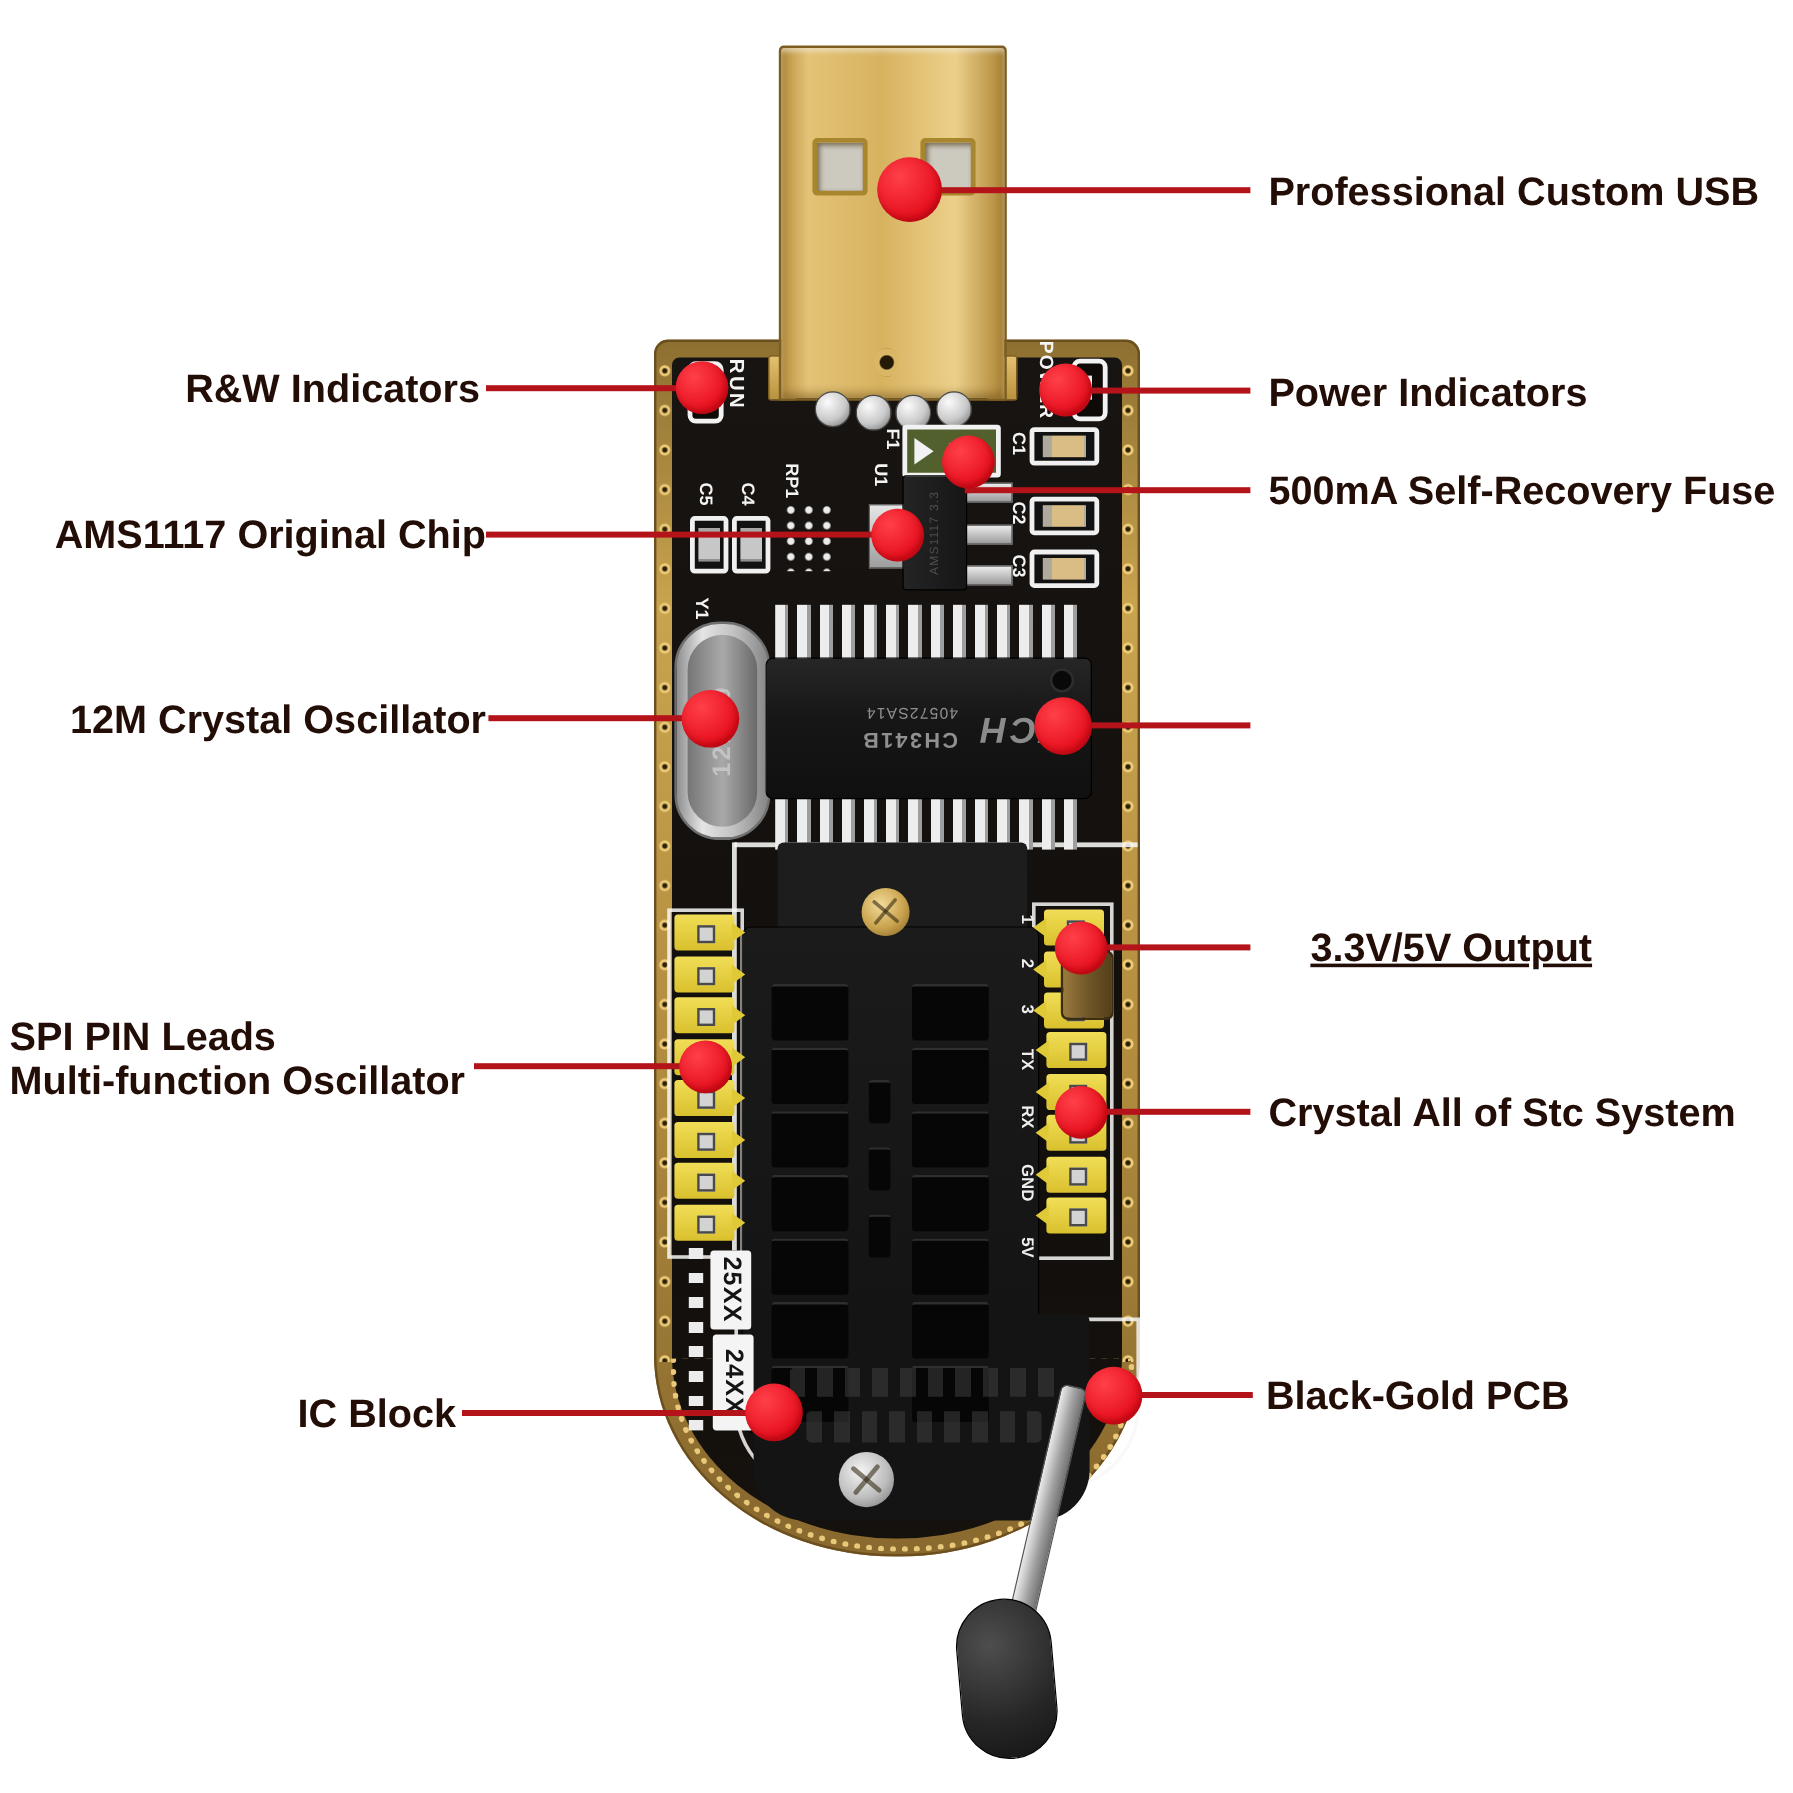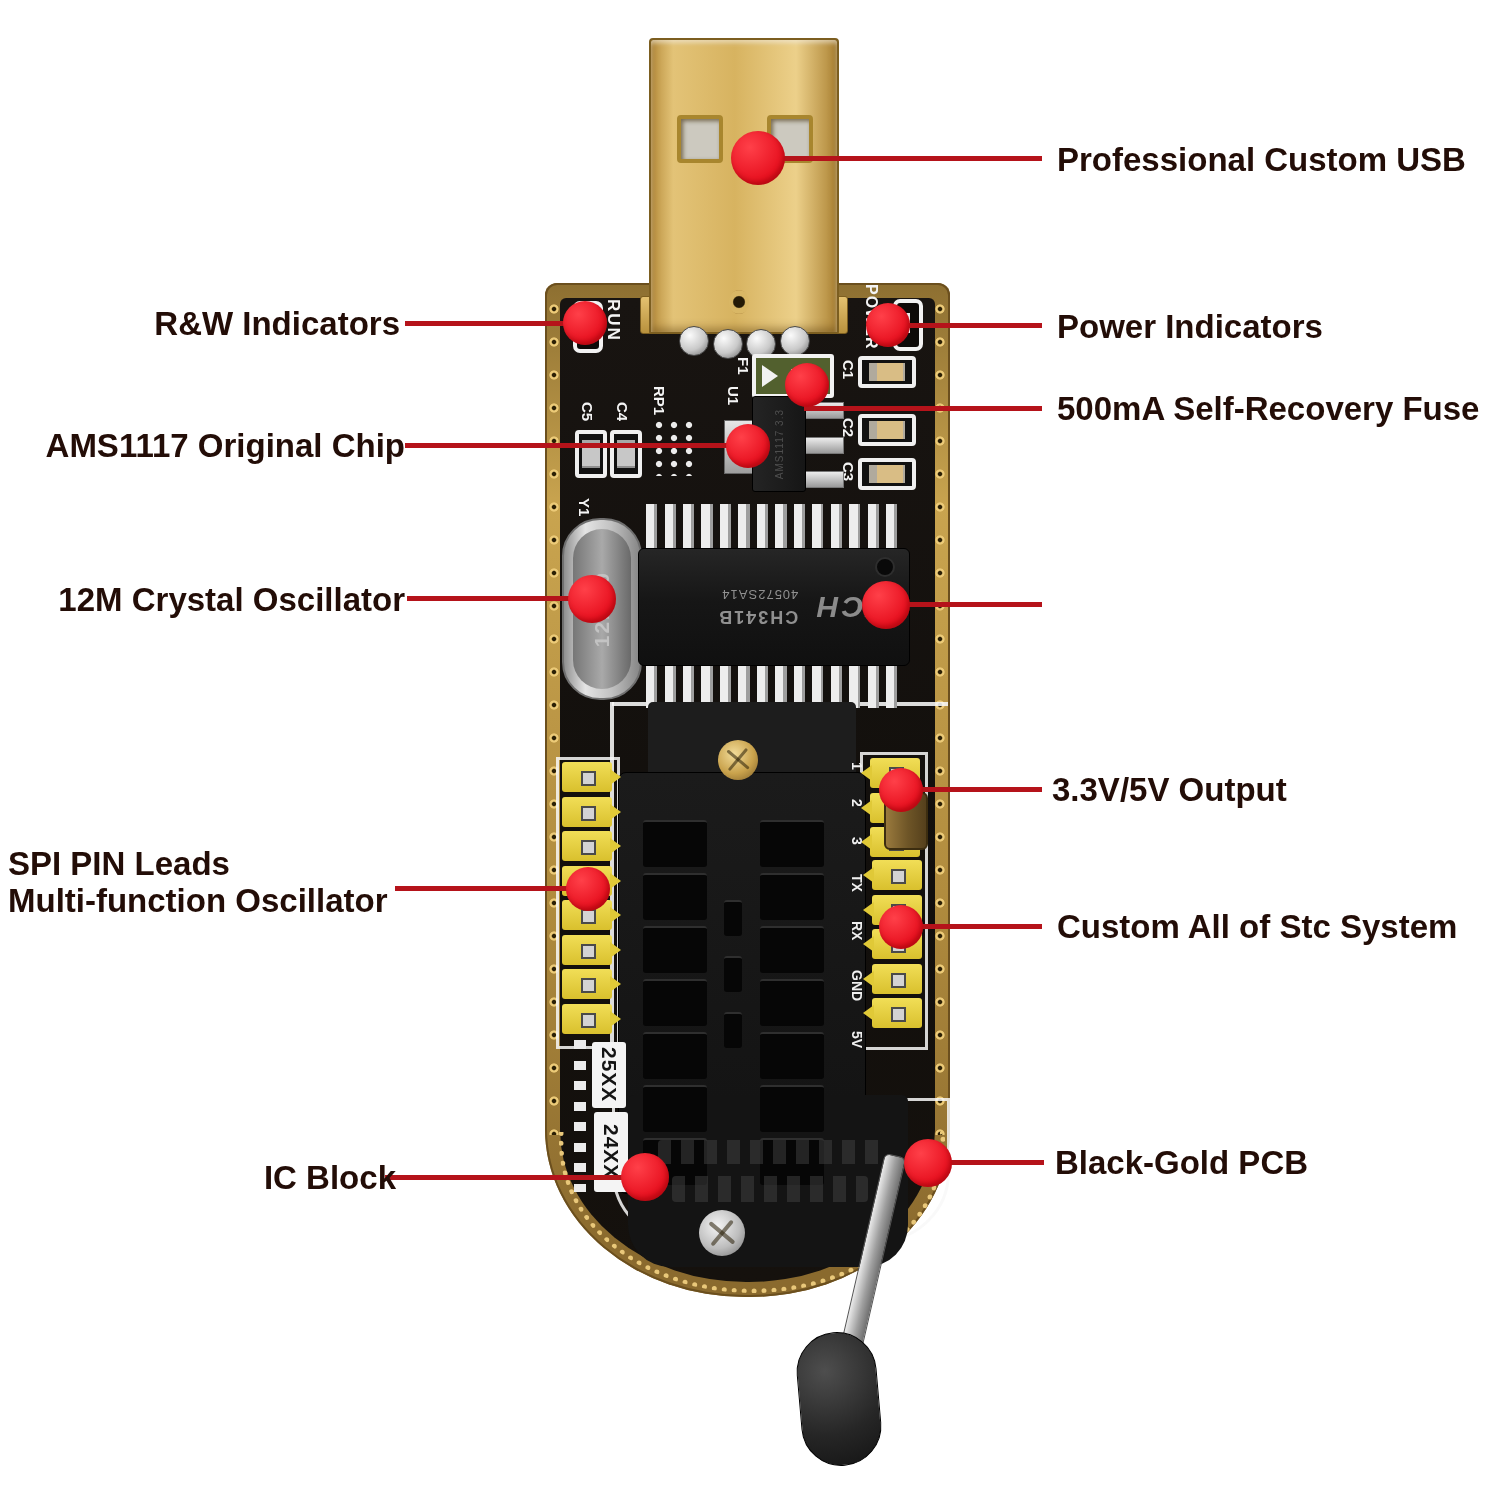--- a/index.html
+++ b/index.html
@@ -366,22 +366,22 @@
 
   <div class="cdot" style="left:904px;top:1139px;width:48px;height:48px;"></div>
   <div class="cline" style="left:944px;top:1160px;width:100px;"></div>
 
   <div class="clabel r" style="left:0px;top:306px;width:400px;">R&amp;W Indicators</div>
   <div class="clabel" style="left:1057px;top:142px;">Professional Custom USB</div>
   <div class="clabel" style="left:1057px;top:309px;">Power Indicators</div>
   <div class="clabel" style="left:1057px;top:391px;">500mA Self-Recovery Fuse</div>
   <div class="clabel r" style="left:0px;top:428px;width:405px;">AMS1117 Original Chip</div>
   <div class="clabel r" style="left:0px;top:582px;width:405px;">12M Crystal Oscillator</div>
-  <div class="clabel" style="left:1052px;top:772px;">3.3V/5V Output</div>
+  <div class="clabel" style="left:1092px;top:772px;text-decoration:underline;">3.3V/5V Output</div>
   <div class="clabel" style="left:8px;top:846px;">
     <div>SPI PIN Leads</div>
     <div>Multi-function Oscillator</div>
   </div>
-  <div class="clabel" style="left:1057px;top:909px;">Custom All of Stc System</div>
-  <div class="clabel r" style="left:0px;top:1160px;width:380px;padding-left:16px;">IC Block</div>
+  <div class="clabel" style="left:1057px;top:909px;">Crystal All of Stc System</div>
+  <div class="clabel r" style="left:0px;top:1160px;width:380px;">IC Block</div>
   <div class="clabel" style="left:1055px;top:1145px;">Black-Gold PCB</div>
 
 </div>
 
 </body></html>

